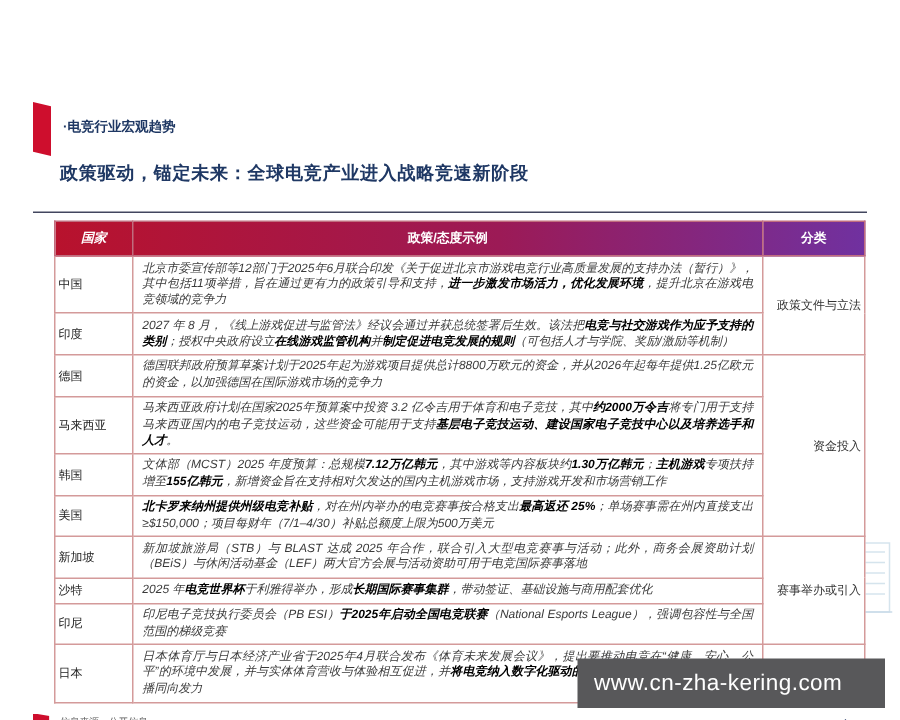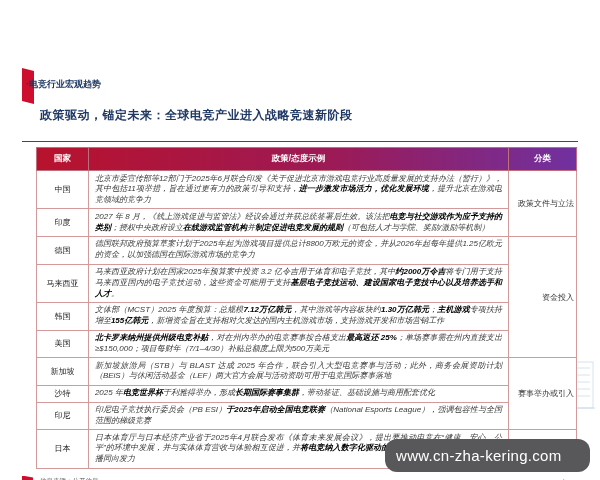--- a/index.html
+++ b/index.html
@@ -13,53 +13,53 @@
   .canvas{position:relative;width:600px;height:480px;background:#fff;overflow:hidden;}
 
   .tg-box{position:absolute;left:10px;top:11px;background:var(--gray-tg);color:#fff;
     font-size:17px;letter-spacing:.5px;padding:3px 12px 4px 9px;}
 
   .slide{position:absolute;left:0;top:66px;width:600px;z-index:1;}
 
   .section-row{position:relative;height:40px;margin-left:22px;}
   .ribbon{position:absolute;left:0;top:2px;width:12px;height:36px;background:var(--crimson);
     clip-path:polygon(0 0,100% 8%,100% 100%,0 92%);}
-  .section-label{position:absolute;left:4px;top:12px;font-size:9px;font-weight:bold;color:var(--navy);}
+  .section-label{position:absolute;left:20px;top:12px;font-size:9px;font-weight:bold;color:var(--navy);}
 
   .title{margin:1px 0 17px 40px;font-size:12px;font-weight:bold;color:var(--navy);letter-spacing:.5px;}
   .rule{margin:7px 0 0 22px;width:556px;border:none;border-top:1.5px solid #42465f;}
 
   table.policy{margin:5px 0 0 36px;width:541px;border-collapse:collapse;background:#fff;
     font-size:8px;color:var(--text-dark);border:1.5px solid var(--border-dark);}
   table.policy th,table.policy td{border:1px solid var(--border-light);}
   table.policy thead tr{background:linear-gradient(90deg,var(--hdr-left) 0%,var(--hdr-mid) 55%,var(--hdr-right) 100%);}
   table.policy th{color:#fff;font-size:8.5px;font-weight:bold;padding:5px 2px;border-color:#c06d7e;}
-  .col-country{width:52px;} .col-policy{width:421px;} .col-category{width:68px;}
-  td.country{text-align:center;font-size:8px;color:#222;padding:2px;}
+  .col-country{width:52px;font-style:italic;} .col-policy{width:421px;} .col-category{width:68px;}
+  td.country{text-align:left;font-size:8px;color:#222;padding:2px;}
   td.policy{padding:2.5px 6px;line-height:1.35;text-align:justify;font-style:italic;}
   td.policy b{color:#000;}
   td.category{text-align:right;font-size:8px;color:#333;padding:2px;}
 
   .footer{position:relative;margin:7px 0 0 22px;width:556px;height:34px;}
   .footer-ribbon{position:absolute;left:0;top:0;width:11px;height:31px;background:var(--crimson);
     clip-path:polygon(0 0,100% 6%,100% 100%,0 94%);}
   .footer-notes{position:absolute;left:18px;top:1px;}
   .source-note{font-size:6.5px;color:#555;}
   .copyright{margin-top:4px;font-size:7.5px;color:#444;}
   .bdo{position:absolute;right:10px;top:4px;display:flex;align-items:flex-start;}
   .bdo-main{display:flex;align-items:flex-end;border-bottom:2px solid #b00020;padding-bottom:1px;}
   .bdo-bar{display:inline-block;width:2.5px;height:15px;background:#b00020;margin-right:1.5px;}
   .bdo-text{font-size:15px;font-weight:bold;color:#1a2f5e;letter-spacing:.5px;line-height:1;}
   .bdo-cn{display:flex;flex-direction:column;margin-left:2px;}
   .bdo-cn span{font-size:7.5px;line-height:1.1;color:#1a2f5e;font-weight:bold;}
 
   .watermark{position:absolute;left:175px;top:350px;z-index:0;opacity:.75;}
 
   .url-bar{position:absolute;left:385px;top:439px;width:205px;height:33px;background:var(--gray-url);
-    color:#fff;font-size:15px;display:flex;align-items:center;padding-left:11px;z-index:2;letter-spacing:.3px;border-radius:12px;}
+    color:#fff;font-size:15px;display:flex;align-items:center;padding-left:11px;z-index:2;letter-spacing:.3px;}
 </style>
 </head>
 <body>
 
 <div class="canvas">
 
 
   <svg class="watermark" width="420" height="62" viewBox="0 0 420 62" fill="none" stroke="#c8dbe8" stroke-width="1">
     <rect x="2" y="28" width="34" height="30"></rect>
     <rect x="40" y="10" width="26" height="48"></rect>

